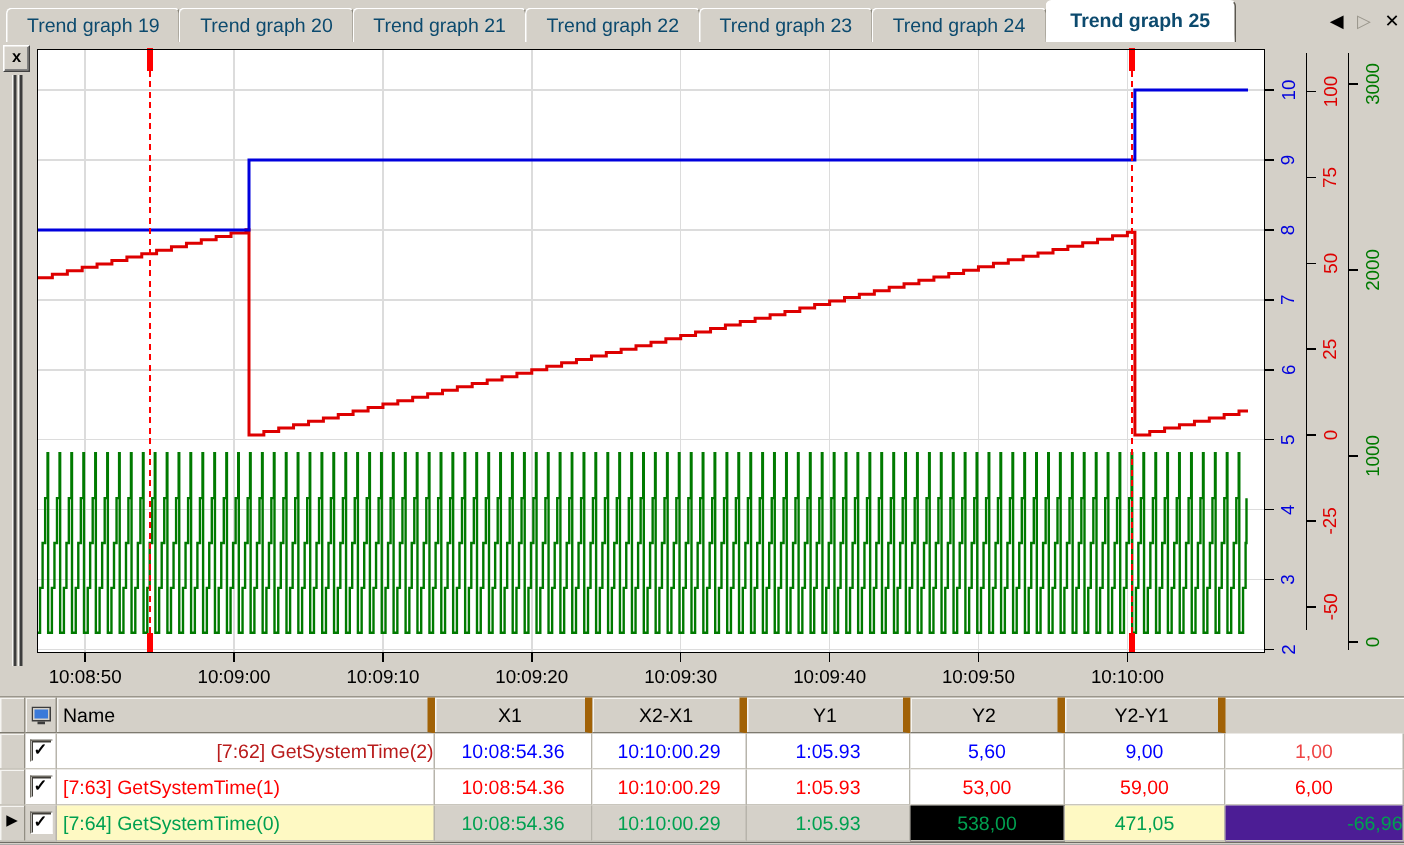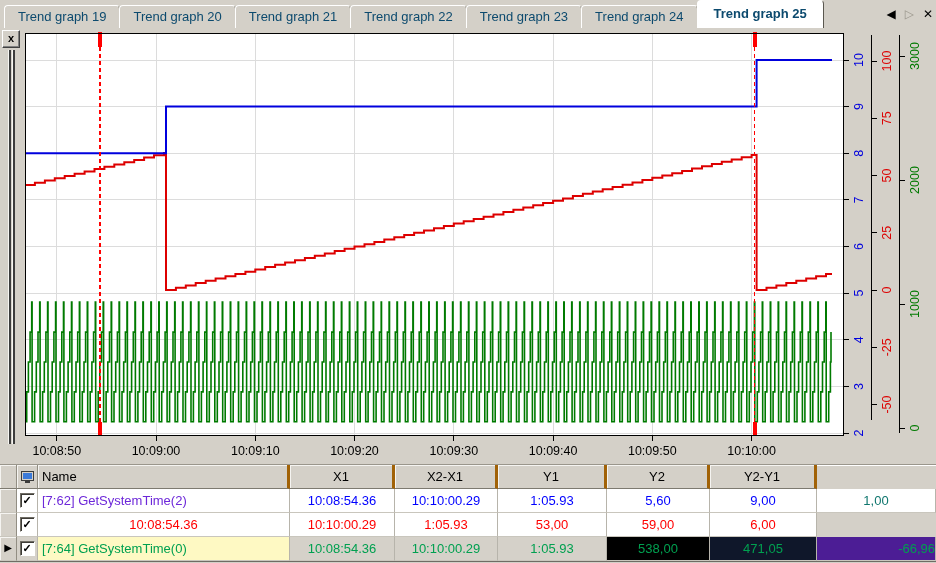--- a/index.html
+++ b/index.html
@@ -23,21 +23,21 @@
   .vstrip{position:absolute;left:7px;top:22px;width:9px;height:394px;}
   .vstrip i{position:absolute;top:0;bottom:0;width:2px;background:#3c3c3c;border-left:1px solid #f6f5f2;}
   .vstrip i.l1{left:1px;} .vstrip i.l2{left:5px;}
   svg text{font-family:"Liberation Sans",sans-serif;}
   
   .table-area{position:absolute;left:0;top:464px;width:936px;border-top:1px solid #9a968c;box-shadow:0 1px 0 #fff inset;}
   .grid-row{display:grid;grid-template-columns:17px 21px 252px 105px 103px 109px 103px 107px 119px;height:24px;box-sizing:border-box;}
   .cell{box-sizing:border-box;font-size:13px;line-height:23px;border-right:1px solid #b7b4ab;border-bottom:1px solid #c9c6bd;
         overflow:hidden;white-space:nowrap;text-align:center;background:#fff;}
   .cell.name{text-align:left;padding-left:4px;}
-  .hdr .cell{background:#d4d0c8;color:#000;border-right:3px solid #a16207;border-bottom:1px solid #7d7a70;
+  .hdr .cell{background:#d4d0c8;color:#000;border-right:5px solid #a16207;border-bottom:1px solid #7d7a70;
         box-shadow:inset 1px 1px 0 #f5f4f1;font-size:13px;}
   .cell.gutter{background:#d4d0c8;border-right:1px solid #928e83;box-shadow:inset 1px 1px 0 #f5f4f1;
         color:#000;font-size:10px;line-height:22px;text-align:center;padding:0;}
   .row-sel .cell:not(.gutter){background:#d5d1c9;}
   .cbwrap{display:flex;align-items:center;justify-content:center;height:100%;}
   .cb{width:13px;height:13px;background:#fff;border:1px solid;border-color:#6f6c64 #fff #fff #6f6c64;
       box-shadow:inset 1px 1px 0 #3e3c37;font-size:11px;font-weight:bold;line-height:12px;text-align:center;color:#000;}
   .bottom-edge{height:1px;background:#6f6c64;}
 </style>
 </head>
@@ -197,54 +197,55 @@
         <div class="cell">Y2-Y1</div>
       </div>
     <div id="rows">
         <div class="grid-row">
           <div class="cell gutter"></div>
           <div class="cell">
             <span class="cbwrap">
               <span class="cb">✓</span>
             </span>
           </div>
-          <div class="cell name" style="color: #6d28d9;">[7:62] GetSystemTime(2)</div>
+          <div class="cell name" style="color: #b91c1c; text-align: right;">[7:62] GetSystemTime(2)</div>
           <div class="cell" style="color: rgb(0, 0, 255);">10:08:54.36</div>
           <div class="cell" style="color: rgb(0, 0, 255);">10:10:00.29</div>
           <div class="cell" style="color: rgb(0, 0, 255);">1:05.93</div>
           <div class="cell" style="color: rgb(0, 0, 255);">5,60</div>
           <div class="cell" style="color: rgb(0, 0, 255);">9,00</div>
-          <div class="cell" style="color: #0f766e;">1,00</div>
+          <div class="cell" style="color: #ef4444;">1,00</div>
         </div>
         <div class="grid-row">
           <div class="cell gutter"></div>
           <div class="cell">
             <span class="cbwrap">
               <span class="cb">✓</span>
             </span>
           </div>
+          <div class="cell name" style="color: rgb(255, 0, 0);">[7:63] GetSystemTime(1)</div>
           <div class="cell" style="color: rgb(255, 0, 0);">10:08:54.36</div>
           <div class="cell" style="color: rgb(255, 0, 0);">10:10:00.29</div>
           <div class="cell" style="color: rgb(255, 0, 0);">1:05.93</div>
           <div class="cell" style="color: rgb(255, 0, 0);">53,00</div>
           <div class="cell" style="color: rgb(255, 0, 0);">59,00</div>
           <div class="cell" style="color: rgb(255, 0, 0);">6,00</div>
         </div>
         <div class="grid-row row-sel">
           <div class="cell gutter">▶</div>
           <div class="cell" style="background: rgb(213, 209, 201);">
             <span class="cbwrap">
               <span class="cb">✓</span>
             </span>
           </div>
           <div class="cell name" style="color: rgb(0, 160, 80); background: #fef9c3;">[7:64] GetSystemTime(0)</div>
           <div class="cell" style="color: rgb(0, 160, 80); background: rgb(213, 209, 201);">10:08:54.36</div>
           <div class="cell" style="color: rgb(0, 160, 80); background: rgb(213, 209, 201);">10:10:00.29</div>
           <div class="cell" style="color: rgb(0, 160, 80); background: rgb(213, 209, 201);">1:05.93</div>
           <div class="cell" style="color: rgb(0, 160, 80); background: #000000;">538,00</div>
-          <div class="cell" style="color: rgb(0, 160, 80); background: #0f172a;">471,05</div>
+          <div class="cell" style="color: rgb(0, 160, 80); background: #fef9c3;">471,05</div>
           <div class="cell" style="color: rgb(0, 160, 80); background: #4c1d95; text-align: right;">-66,96</div>
         </div>
       </div>
     <div class="bottom-edge"></div>
   </div>
 
 </div>
 
 </body></html>

